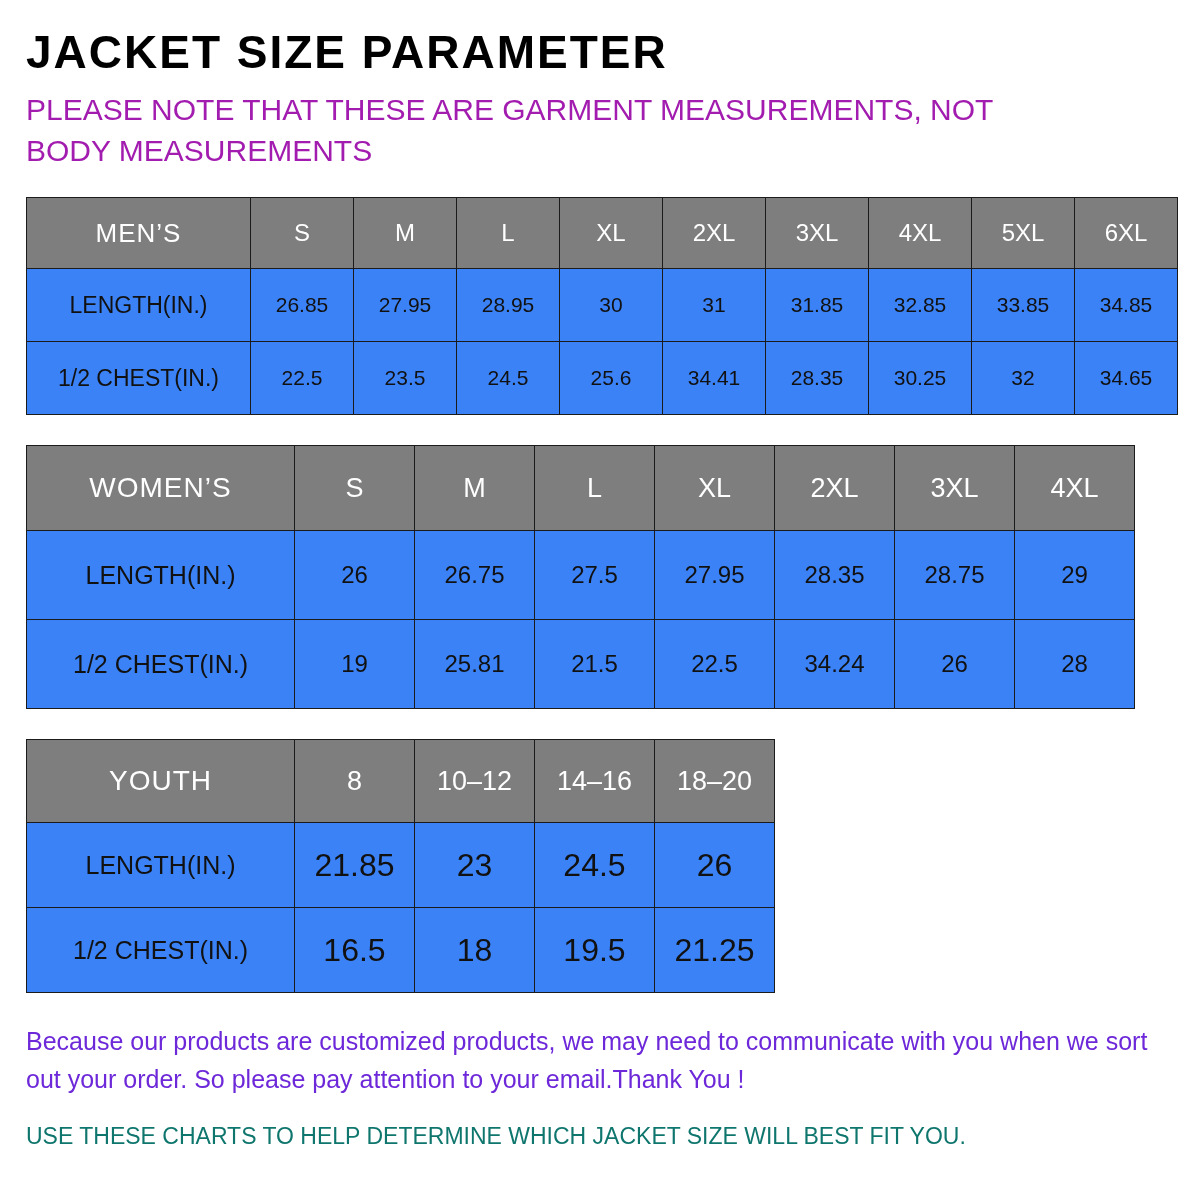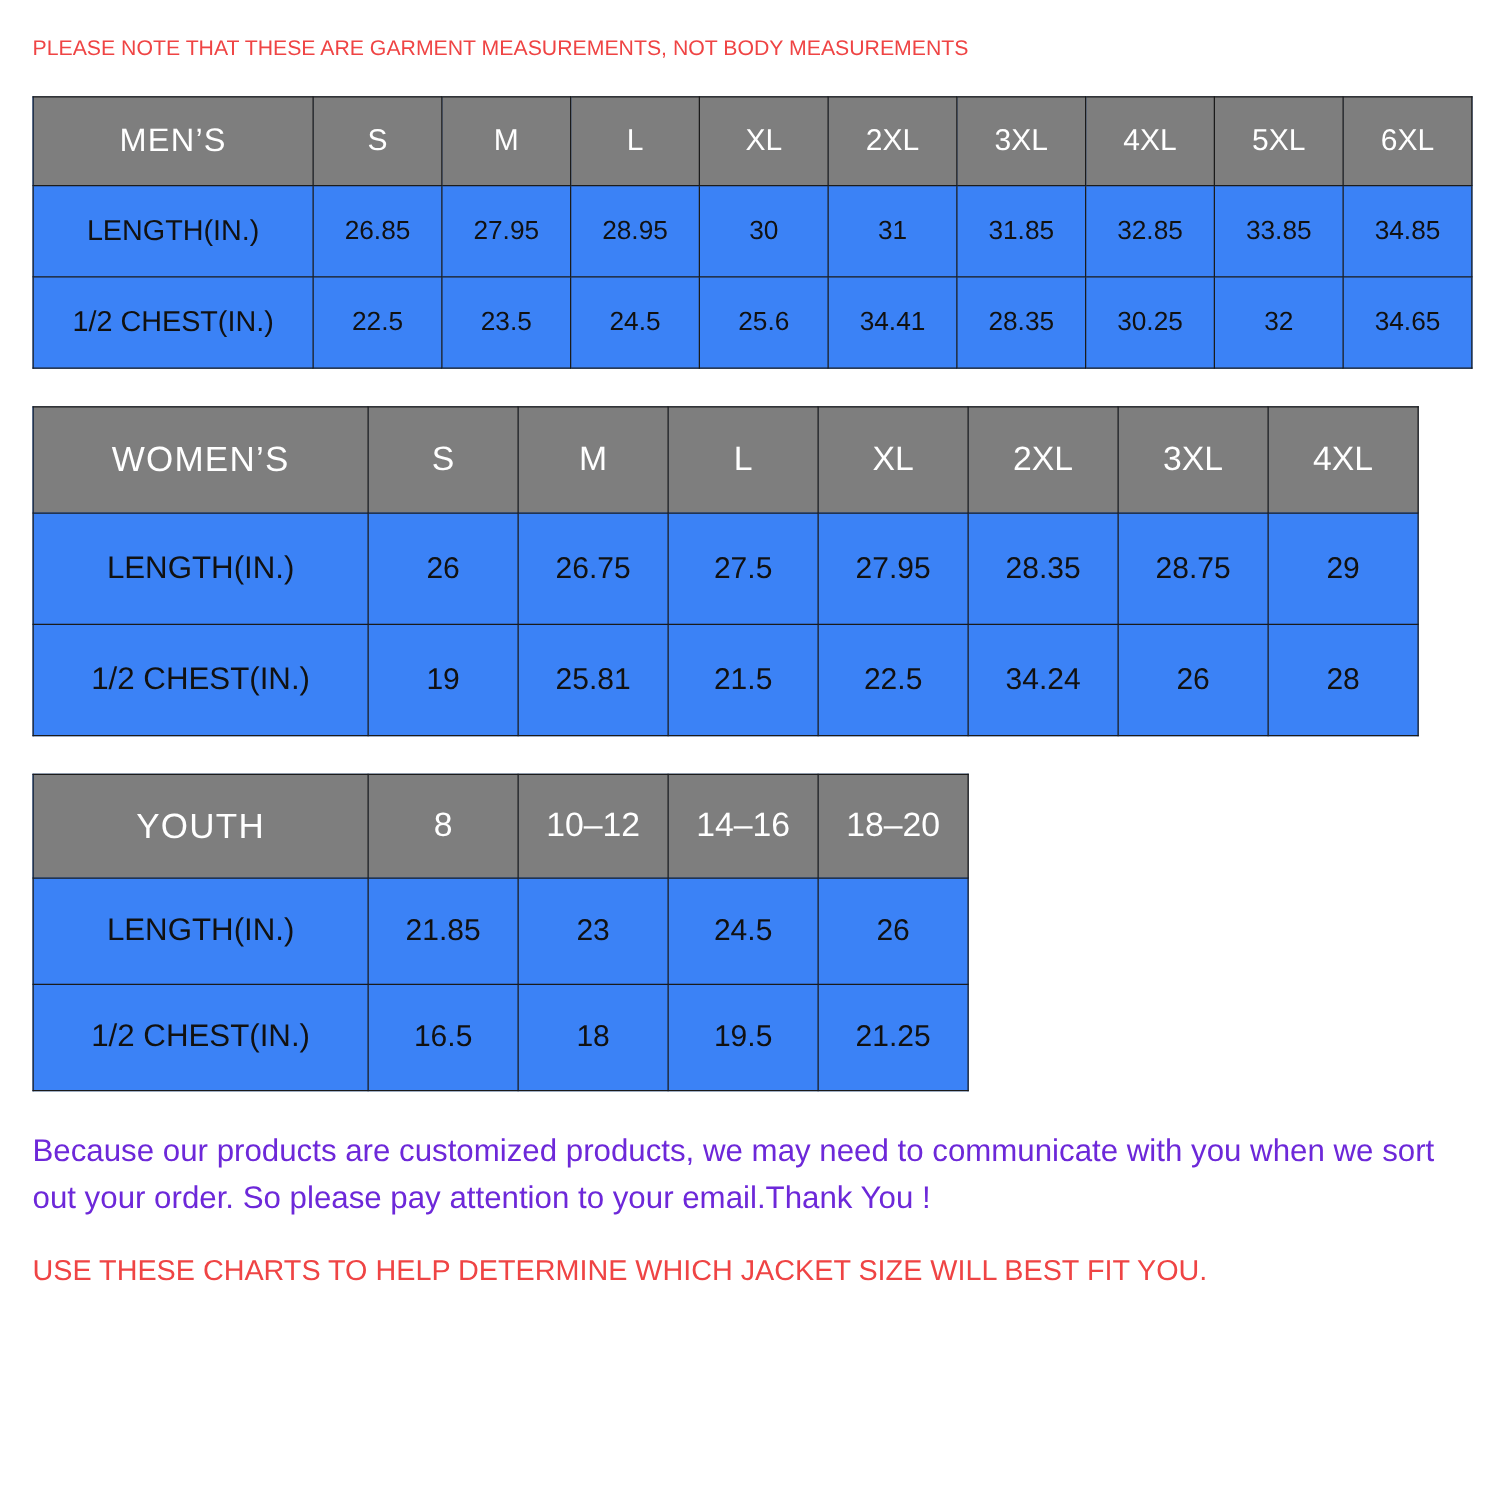--- a/index.html
+++ b/index.html
@@ -23,22 +23,22 @@
   }
   .title {
     font-size: 46px;
     font-weight: bold;
     letter-spacing: 2px;
     line-height: 1.05;
     margin: 0 0 14px 0;
     color: #000;
   }
   .note {
-    color: #ef4444;
-    font-size: 17px;
+    color: #a21caf;
+    font-size: 30px;
     line-height: 1.35;
     margin: 0 0 26px 0;
     max-width: 1000px;
   }
   table.size-table {
     border-collapse: collapse;
     table-layout: fixed;
     margin-bottom: 30px;
     background: #3b82f6;
   }
@@ -92,21 +92,21 @@
   #womens-table tr.header-row td.label-cell {
     font-size: 28px;
     letter-spacing: 1px;
   }
   
   #youth-table {
     width: 748px;
   }
   #youth-table td {
     height: 84px;
-    font-size: 24px;
+    font-size: 32px;
   }
   #youth-table tr.header-row td {
     height: 82px;
     font-size: 27px;
     margin-top: 36px;
   }
   #youth-table td.label-cell {
     font-size: 25px;
   }
   #youth-table tr.header-row td.label-cell {
@@ -114,32 +114,33 @@
     letter-spacing: 1px;
   }
   .footer-note {
     color: #6d28d9;
     font-size: 25px;
     line-height: 1.5;
     margin: 16px 0 0 0;
     max-width: 1130px;
   }
   .footer-note2 {
-    color: #ef4444;
+    color: #0f766e;
     font-size: 23px;
     line-height: 1.4;
     margin: 22px 0 0 0;
     max-width: 1130px;
   }
 </style>
 </head>
 <body>
 
 <div class="page">
 
+  <h1 class="title">JACKET SIZE PARAMETER</h1>
 
   <p class="note">PLEASE NOTE THAT THESE ARE GARMENT MEASUREMENTS, NOT BODY MEASUREMENTS</p>
 
   <table class="size-table" id="mens-table">
     <colgroup>
       <col style="width:224px">
       <col style="width:103px">
       <col style="width:103px">
       <col style="width:103px">
       <col style="width:103px">

